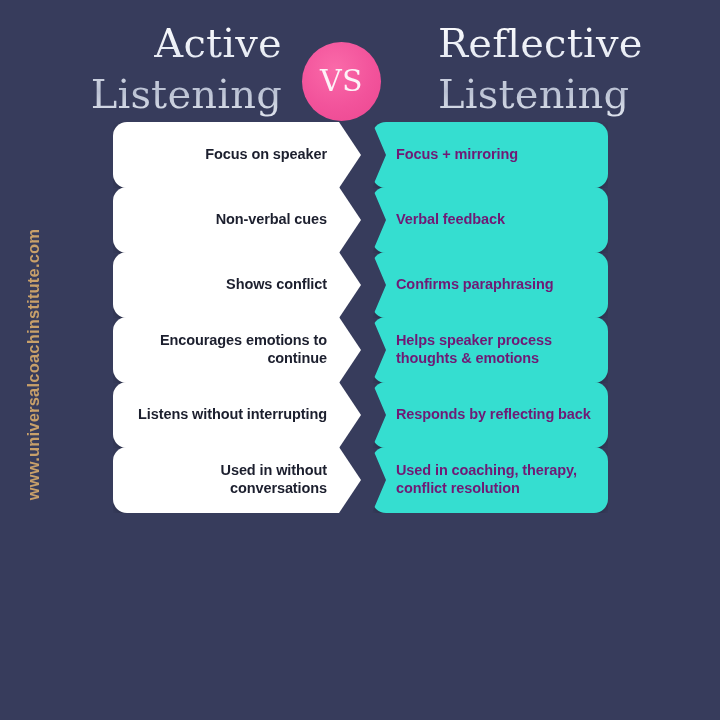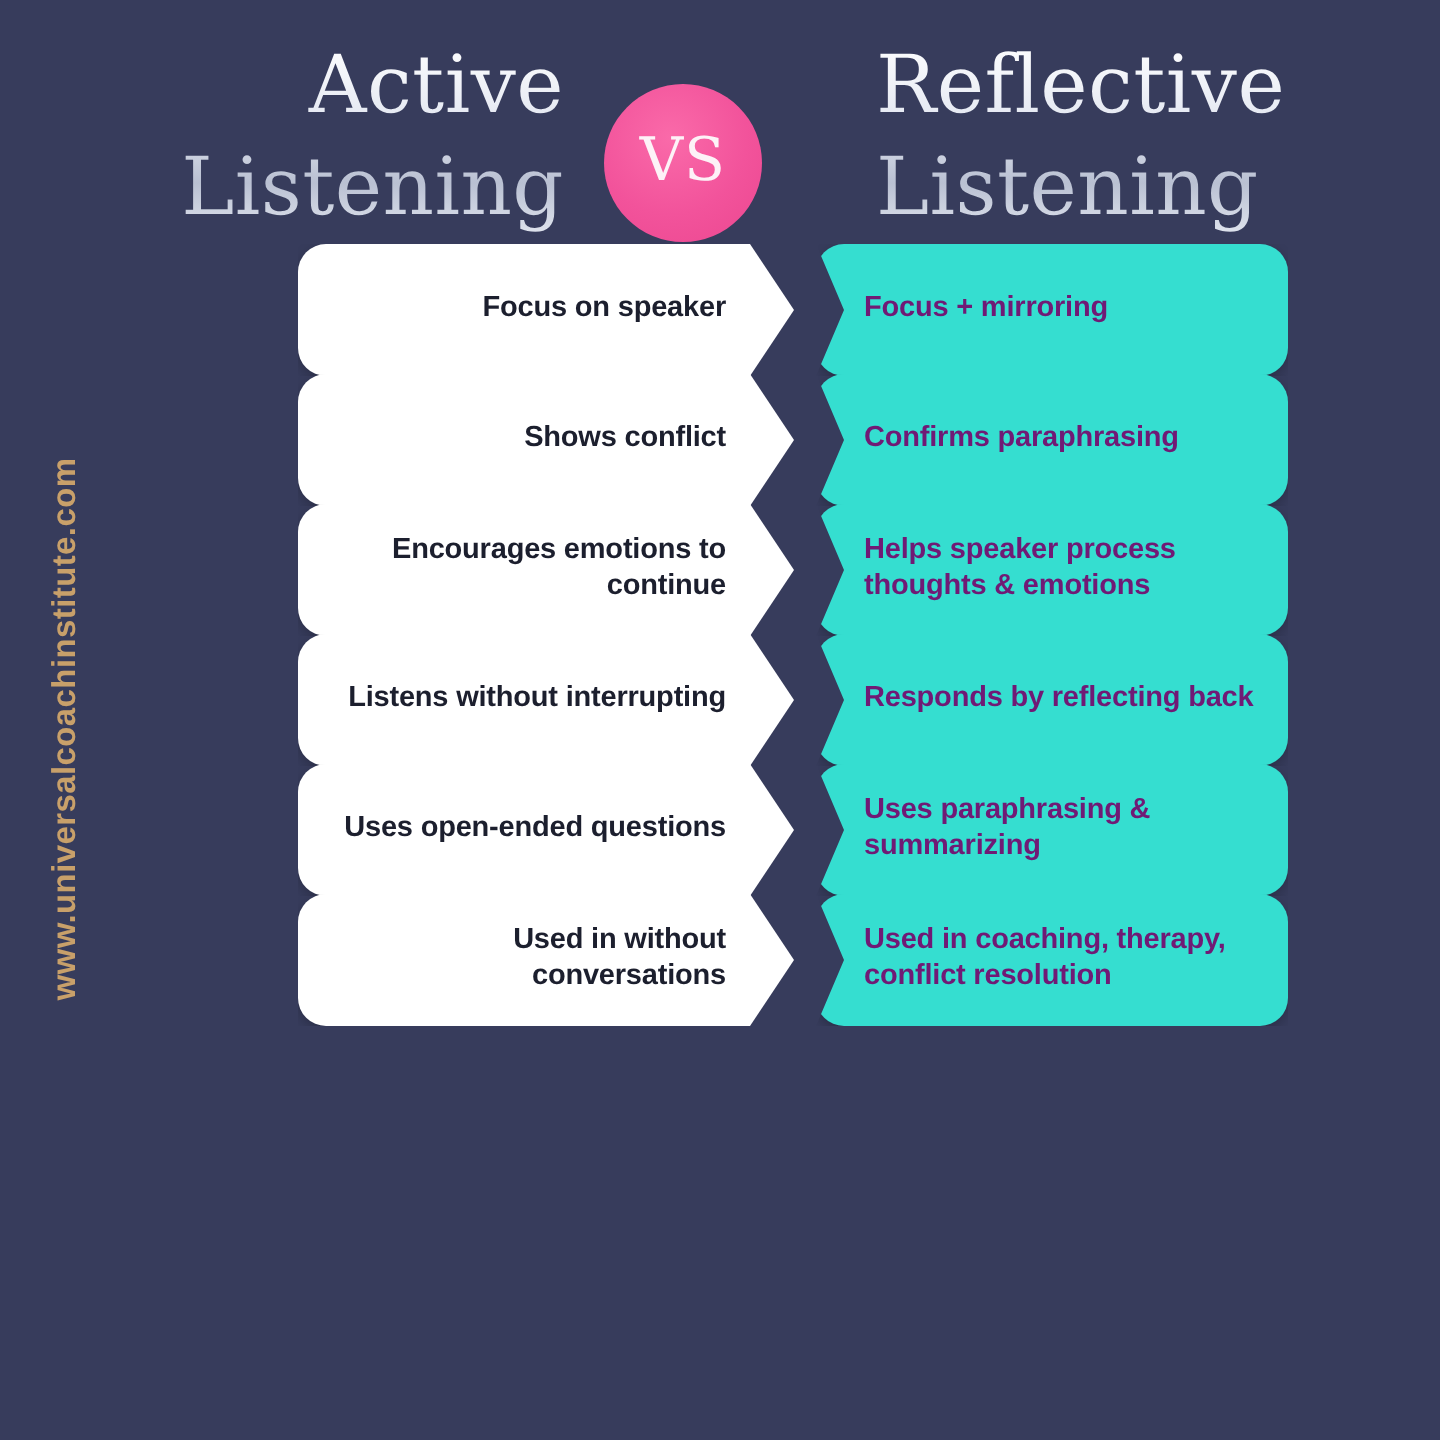--- a/index.html
+++ b/index.html
@@ -85,21 +85,20 @@
   
   .rows {
     position:absolute;
     left:0; top:122px;
     width:720px;
   }
   .row {
     position:relative;
     height:48px;
     margin-bottom:17px;
-    margin-left:36px;
   }
 
   .cell {
     position:absolute;
     top:0;
     height:66px;
     display:flex;
     align-items:center;
     filter:drop-shadow(0 2px 3px rgba(0,0,0,0.22));
   }
@@ -168,20 +167,28 @@
 
     <div class="row">
       <div class="cell cell-left">
         <span class="cell-text">Focus on speaker</span>
       </div>
       <div class="cell cell-right">
         <span class="cell-text">Focus + mirroring</span>
       </div>
     </div>
 
+    <div class="row">
+      <div class="cell cell-left">
+        <span class="cell-text">Non-verbal cues</span>
+      </div>
+      <div class="cell cell-right">
+        <span class="cell-text">Verbal feedback</span>
+      </div>
+    </div>
 
     <div class="row">
       <div class="cell cell-left">
         <span class="cell-text">Shows conflict</span>
       </div>
       <div class="cell cell-right">
         <span class="cell-text">Confirms paraphrasing</span>
       </div>
     </div>
 
@@ -196,28 +203,20 @@
 
     <div class="row">
       <div class="cell cell-left">
         <span class="cell-text">Listens without interrupting</span>
       </div>
       <div class="cell cell-right">
         <span class="cell-text">Responds by reflecting back</span>
       </div>
     </div>
 
-    <div class="row">
-      <div class="cell cell-left">
-        <span class="cell-text">Uses open-ended questions</span>
-      </div>
-      <div class="cell cell-right">
-        <span class="cell-text">Uses paraphrasing &amp; summarizing</span>
-      </div>
-    </div>
 
     <div class="row">
       <div class="cell cell-left">
         <span class="cell-text">Used in without conversations</span>
       </div>
       <div class="cell cell-right">
         <span class="cell-text">Used in coaching, therapy, conflict resolution</span>
       </div>
     </div>
 

